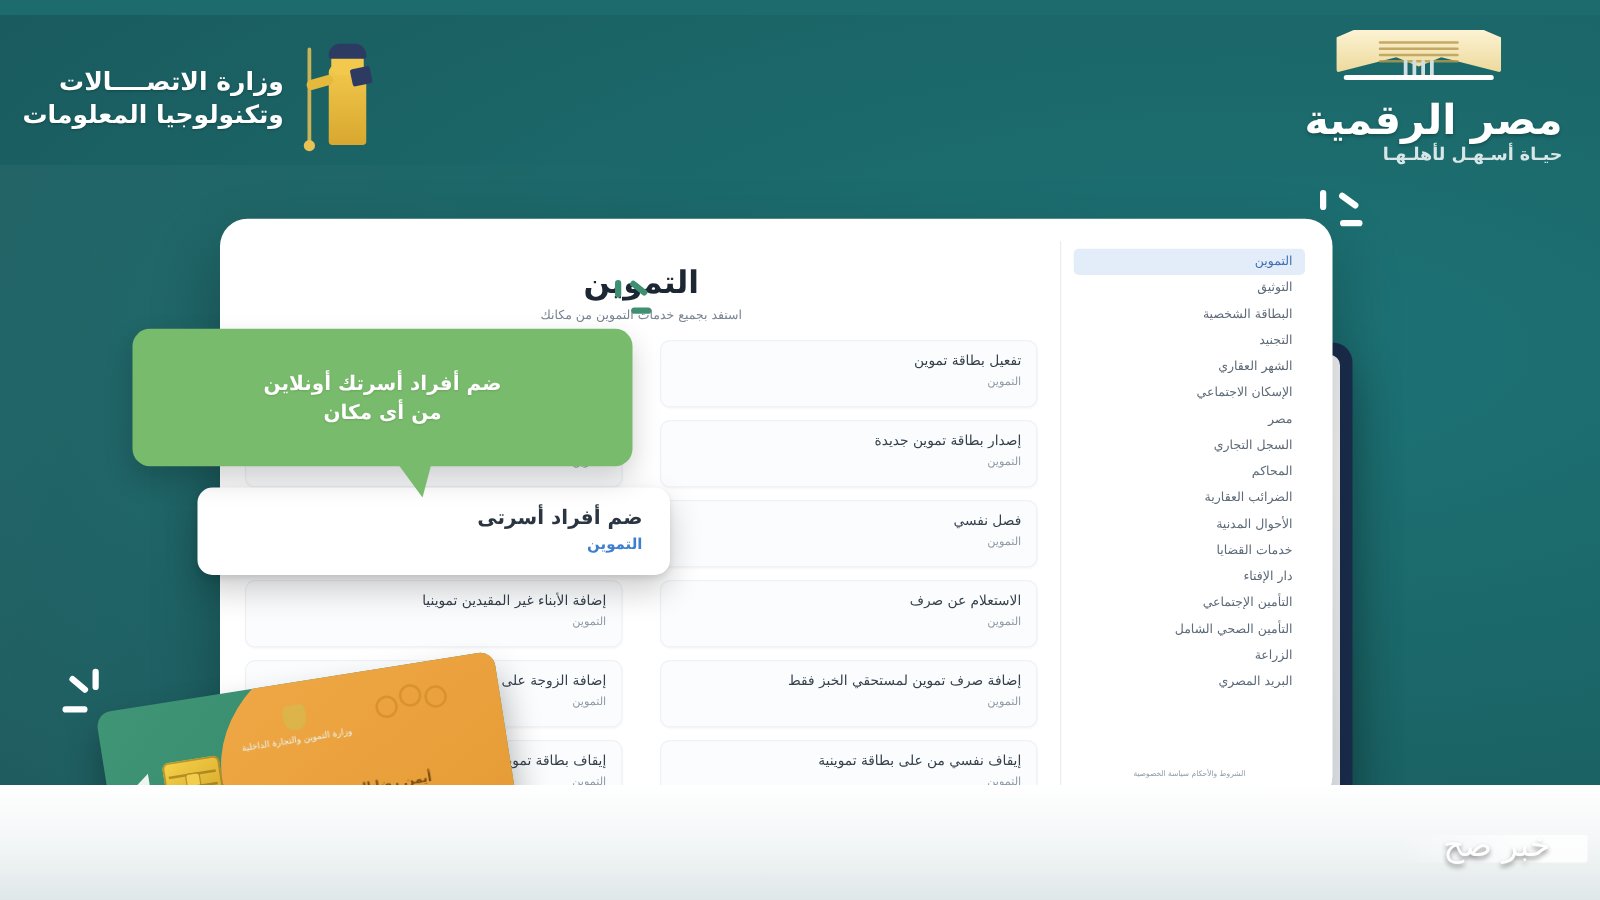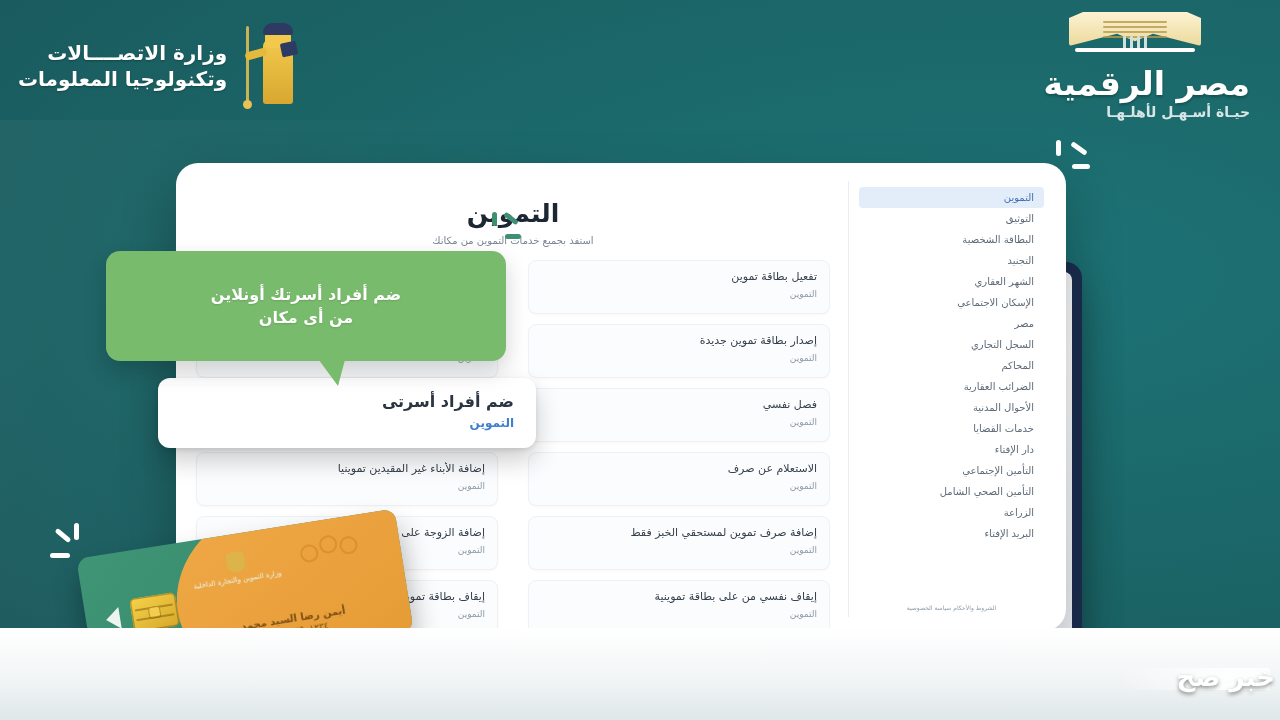--- a/index.html
+++ b/index.html
@@ -9,20 +9,21 @@
     background: #1d6b6d;
     position: relative;
   }
 
   
   .stage {
     position: absolute; inset: 0;
     background:
       radial-gradient(120% 90% at 78% 38%, #1d7376 0%, #1b6668 45%, #1a5b5e 78%, #175054 100%);
     overflow: hidden;
+    margin-top: 12px;
   }
   .bg-sheen {
     position: absolute; left: 0; top: 120px; width: 1280px; height: 600px;
     background: linear-gradient(105deg, rgba(255,255,255,0.035) 0%, rgba(255,255,255,0) 38%);
     pointer-events: none;
   }
   .desk {
     position: absolute; left: -40px; bottom: 0; width: 1400px; height: 92px;
     background: linear-gradient(180deg,#ffffff 0%, #f2f5f6 55%, #dfe7e8 100%);
     transform: skewX(0deg);
@@ -278,22 +279,22 @@
   }
   .ration .num1, .ration .num2 {
     position: absolute; right: 22px; width: 190px; text-align: center;
     color: #7a4e12; filter: blur(.35px); direction: ltr; letter-spacing: .5px;
   }
   .ration .num1 { bottom: 14px; font-size: 9px; }
   .ration .num2 { bottom: 4px; font-size: 7px; }
 
   
   .watermark {
-    position: absolute; right: 5px; bottom: 28px;
-    font-size: 26px; font-weight: 700; color: #ffffff;
+    position: absolute; right: 40px; bottom: 28px;
+    font-size: 26px; font-weight: 400; color: #ffffff;
     text-shadow: 0 2px 4px rgba(0,0,0,.45); direction: rtl;
   }
   .wm-bar {
     position: absolute; right: 10px; bottom: 30px; width: 150px; height: 22px;
     background: linear-gradient(90deg, rgba(255,255,255,0) 0%, rgba(255,255,255,.85) 70%);
     border-radius: 2px;
   }
 </style>
 </head>
 <body>
@@ -364,21 +365,21 @@
           <div class="cat-item">مصر</div>
           <div class="cat-item">السجل التجاري</div>
           <div class="cat-item">المحاكم</div>
           <div class="cat-item">الضرائب العقارية</div>
           <div class="cat-item">الأحوال المدنية</div>
           <div class="cat-item">خدمات القضايا</div>
           <div class="cat-item">دار الإفتاء</div>
           <div class="cat-item">التأمين الإجتماعي</div>
           <div class="cat-item">التأمين الصحي الشامل</div>
           <div class="cat-item">الزراعة</div>
-          <div class="cat-item">البريد الإفتاء</div>
+          <div class="cat-item">البريد المصري</div>
         </div>
         <div class="cat-footnote">الشروط والأحكام  سياسة الخصوصية</div>
       </aside>
 
       <main class="content">
         <h1 class="page-title">التموين</h1>
         <p class="page-sub">استفد بجميع خدمات التموين من مكانك</p>
 
         <div class="svc-grid">
           <div class="svc-card">

